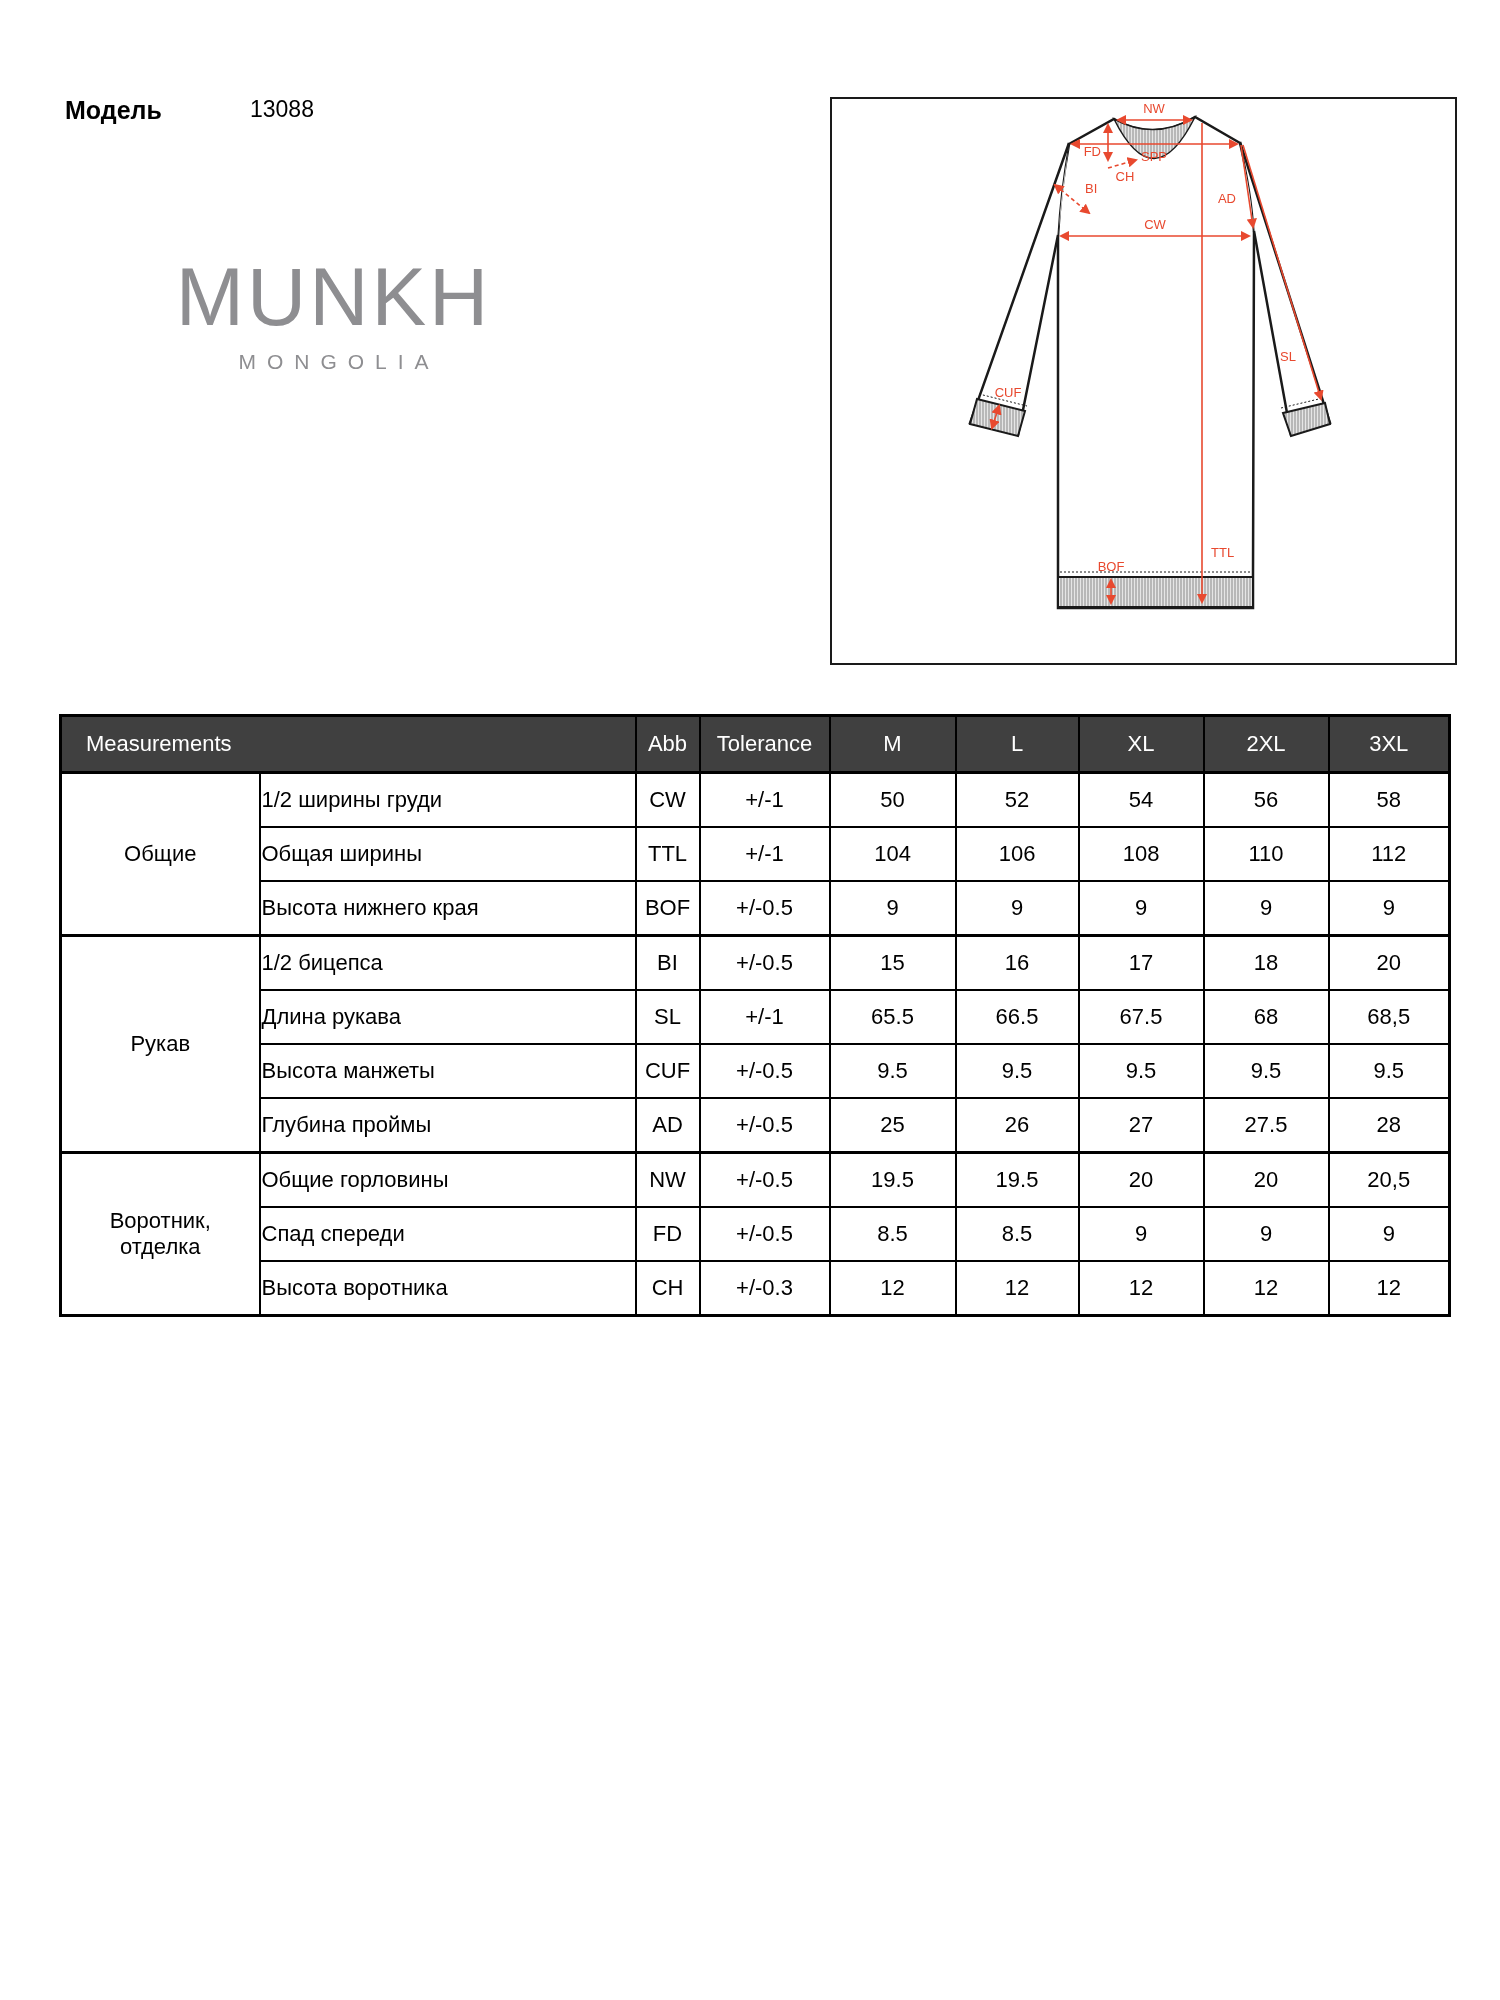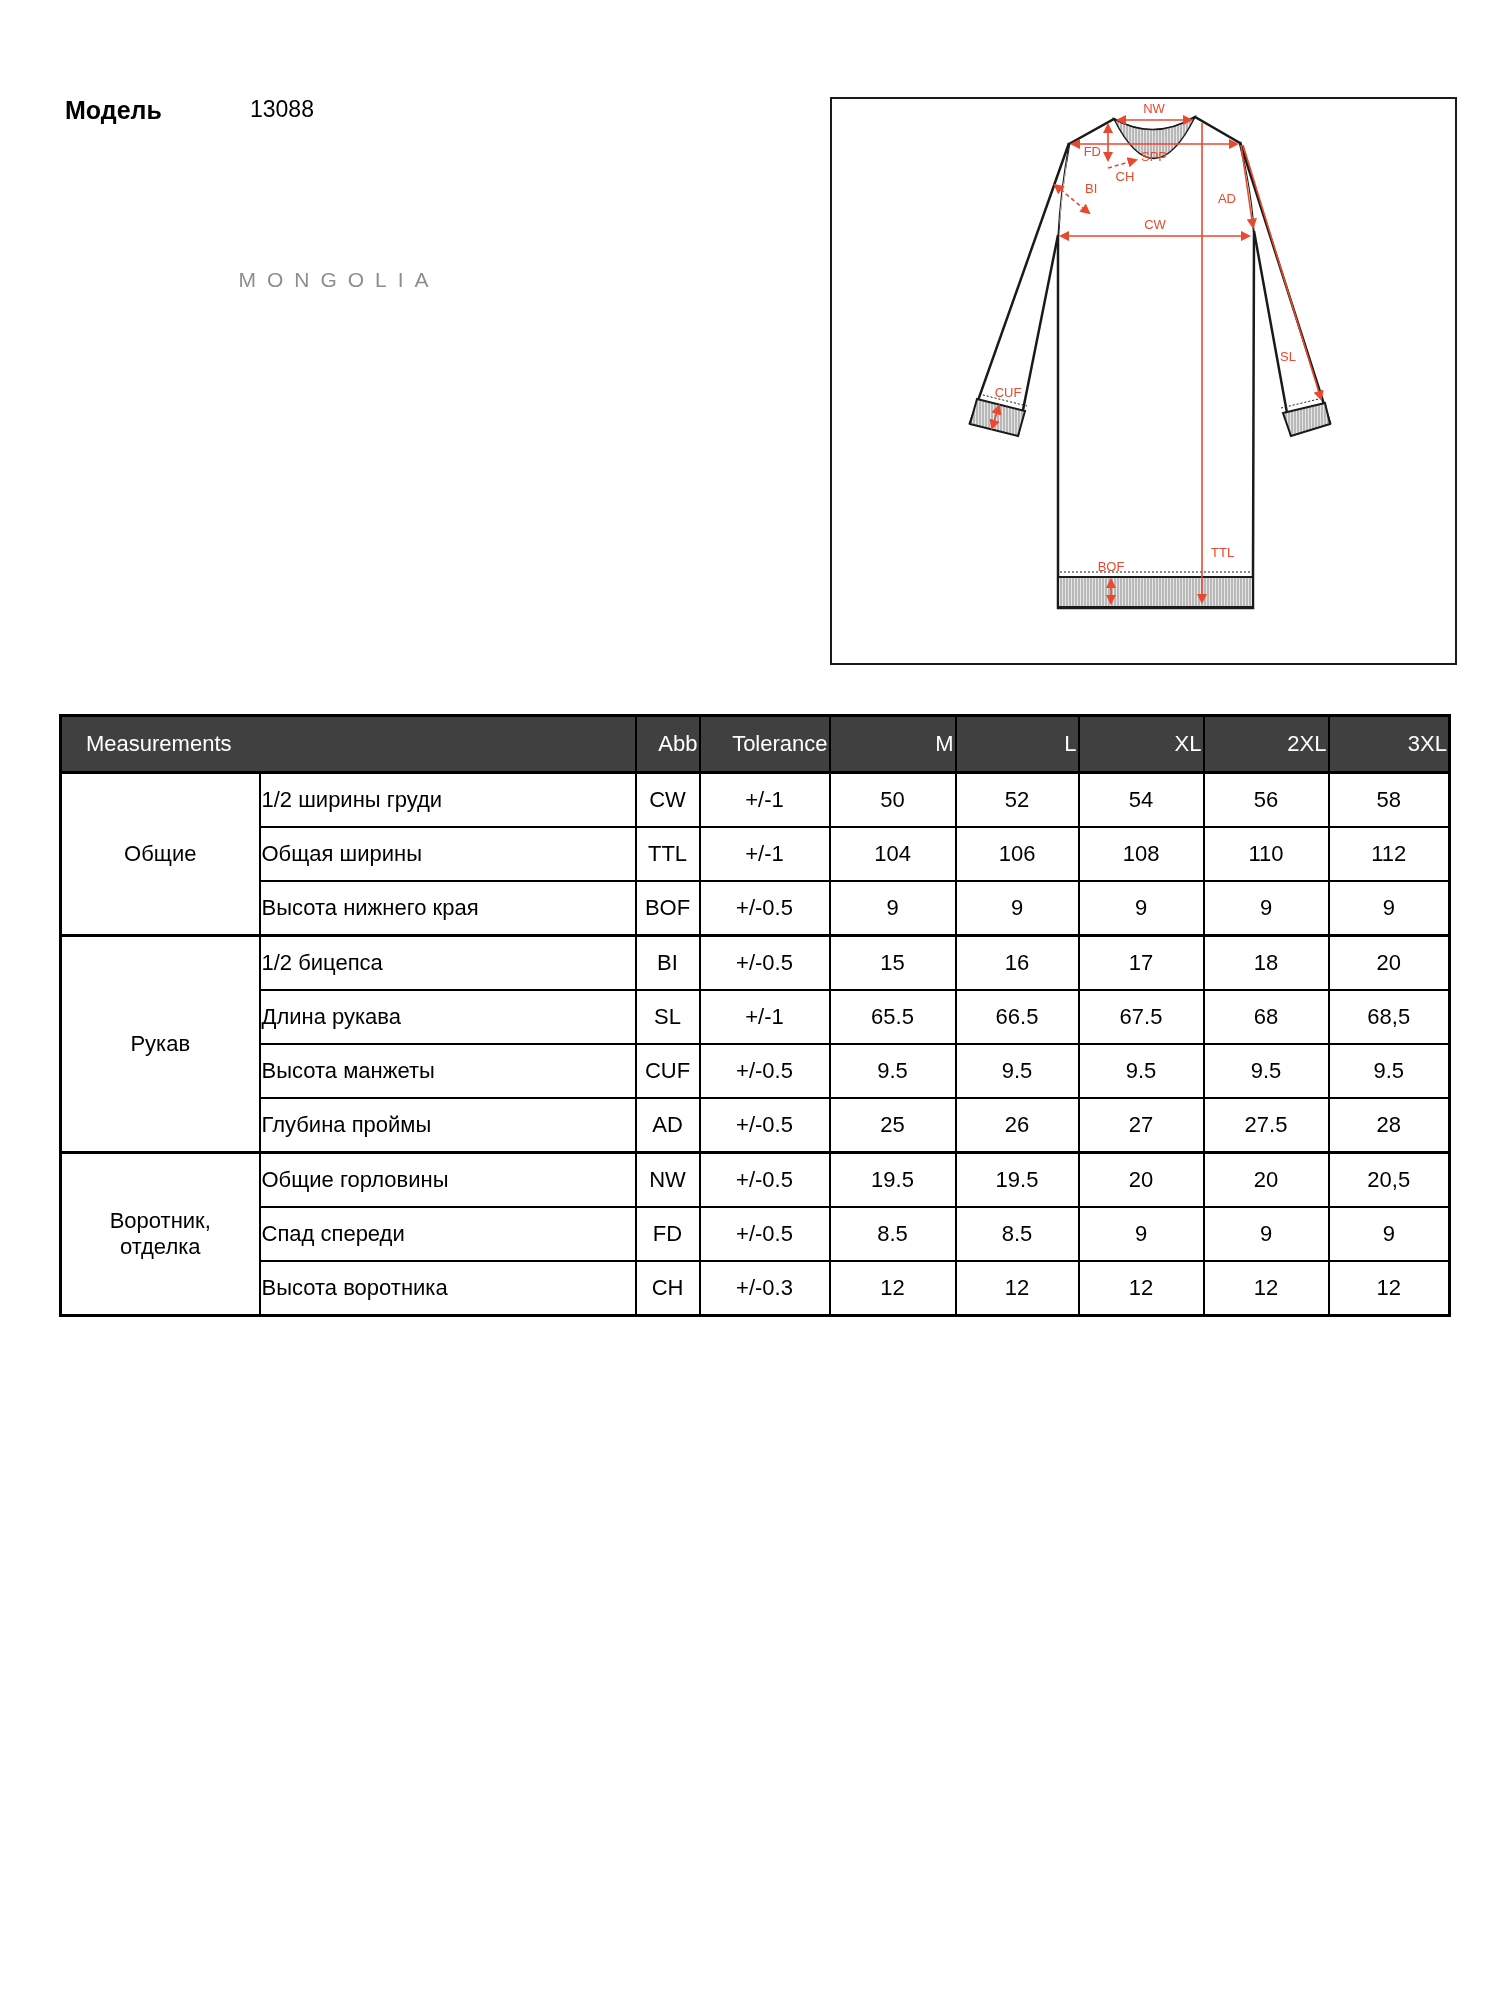--- a/index.html
+++ b/index.html
@@ -21,34 +21,35 @@
   .dimtxt{fill:#e8492f;font-size:13px;font-family:"Liberation Sans",sans-serif;}
   .outline{fill:#ffffff;stroke:#1a1a1a;stroke-width:2.5;}
   .thin{fill:none;stroke:#1a1a1a;stroke-width:1.1;}
   .stitch{fill:none;stroke:#1a1a1a;stroke-width:1;stroke-dasharray:2 2;}
   
   .tbl-wrap{position:absolute;left:59px;top:714px;}
   table{border-collapse:collapse;table-layout:fixed;width:1389px;border:3px solid #000;}
   th,td{border:2px solid #000;font-size:22px;overflow:hidden;}
   thead th{background:#404040;color:#fff;font-weight:400;height:52px;border-color:#000;}
   th.meas-head{text-align:left;padding-left:24px;}
-  th.abb-head,th.tol-head,th.size-head{text-align:right;}
+  th.abb-head,th.tol-head,th.size-head{text-align:center;}
   tbody td{height:50px;}
   td.group-cell{text-align:center;vertical-align:middle;line-height:1.2;padding:0 24px;}
   td.label-cell{text-align:left;padding-left:1px;vertical-align:middle;}
   td.abb-cell,td.tol-cell,td.val-cell{text-align:center;vertical-align:middle;}
   tr.group-start td{border-top:3px solid #000;}
 </style>
 </head>
 <body>
 
 <div class="model-label">Модель</div>
 <div class="model-number">13088</div>
 
 <div class="logo">
+  <div class="logo-main">MUNKH</div>
   <div class="logo-sub">MONGOLIA</div>
 </div>
 
 <div class="drawing-box">
   <svg width="623" height="564" viewBox="0 0 623 564">
     <defs>
       <pattern id="rib" width="3" height="4" patternUnits="userSpaceOnUse">
         <rect width="3" height="4" fill="#e6e6e6"></rect>
         <line x1="1" y1="0" x2="1" y2="4" stroke="#8a8a8a" stroke-width="1"></line>
       </pattern>

